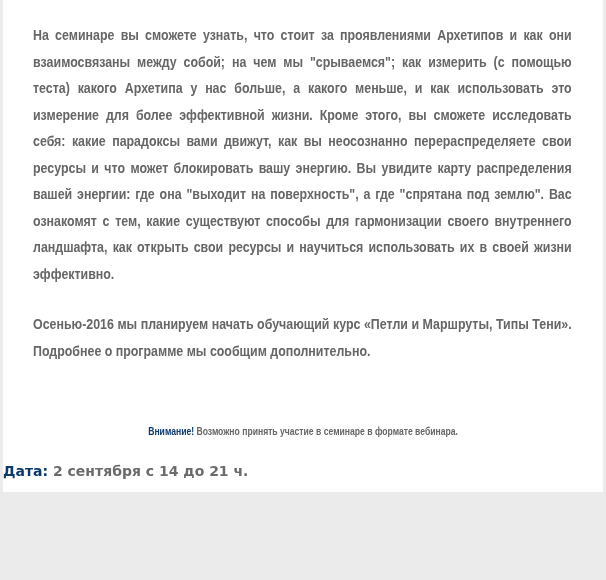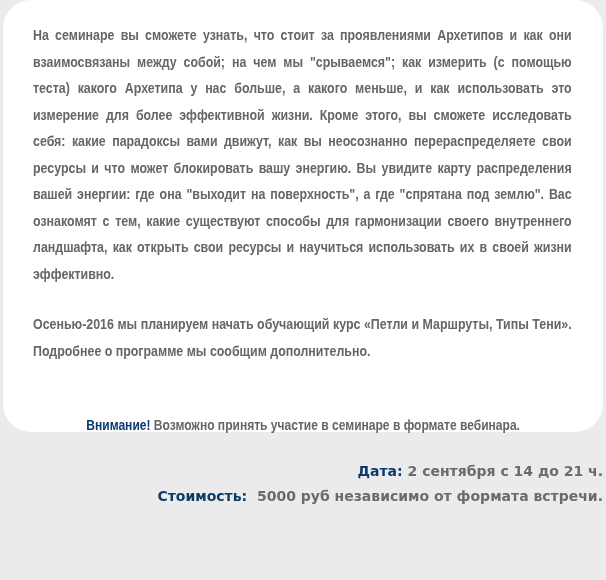--- a/index.html
+++ b/index.html
@@ -1,25 +1,25 @@
 <!DOCTYPE html>
 <html><head>
 <meta charset="utf-8">
 <style>
   html, body { margin:0; padding:0; }
   body { width:606px; height:580px; background:#ebebeb; overflow:hidden; position:relative; }
-  .page { position:absolute; left:3px; top:0; width:600px; height:432px; background:#ffffff;border-radius:28px; }
+  .page { position:absolute; left:3px; top:0; width:600px; height:492px; background:#ffffff; }
   .narrow-wrap { position:absolute; left:30px; width:630px; transform:scaleX(0.855); transform-origin:0 0; }
   .para { font-family:"Liberation Sans", sans-serif; font-weight:bold; font-size:14.5px; line-height:26.5px; color:#666666; text-align:justify; margin:0; }
   #p1 { top:22px; }
   #p2 { top:311px; }
-  .notice { position:absolute; left:0; width:600px; top:417px; text-align:center; font-family:"Liberation Sans", sans-serif; font-weight:bold; font-size:14px; color:#666666; }
+  .notice { position:absolute; left:0; width:600px; top:426px; text-align:center; font-family:"Liberation Sans", sans-serif; font-weight:bold; font-size:10px; color:#666666; }
   .notice-inner { display:inline-block; transform:scaleX(0.86); transform-origin:50% 0; white-space:nowrap; }
   .label { color:#0b3a6b; }
-  .details { position:absolute; left:0; width:600px; top:459px; text-align:right; font-family:"DejaVu Sans", sans-serif; font-weight:bold; font-size:14px; line-height:24.5px; color:#6b6b6b; }
+  .details { position:absolute; left:0; width:600px; top:459px; text-align:left; font-family:"DejaVu Sans", sans-serif; font-weight:bold; font-size:14px; line-height:24.5px; color:#6b6b6b; }
   .details p { margin:0; }
 </style>
 </head>
 <body>
 
 <div class="page">
   <div class="narrow-wrap" id="p1">
     <p class="para">На семинаре вы сможете узнать, что стоит за проявлениями Архетипов и как они взаимосвязаны между собой; на чем мы "срываемся"; как измерить (с помощью теста) какого Архетипа у нас больше, а какого меньше, и как использовать это измерение для более эффективной жизни. Кроме этого, вы сможете исследовать себя: какие парадоксы вами движут, как вы неосознанно перераспределяете свои ресурсы и что может блокировать вашу энергию. Вы увидите карту распределения вашей энергии: где она "выходит на поверхность", а где "спрятана под землю". Вас ознакомят с тем, какие существуют способы для гармонизации своего внутреннего ландшафта, как открыть свои ресурсы и научиться использовать их в своей жизни эффективно.</p>
   </div>
   <div class="narrow-wrap" id="p2">
@@ -27,15 +27,14 @@
   </div>
 
   <div class="notice">
     <span class="notice-inner">
       <span class="label">Внимание!</span><span> Возможно принять участие в семинаре в формате вебинара.</span>
     </span>
   </div>
 
   <div class="details">
     <p><span class="label">Дата:</span><span> 2 сентября с 14 до 21 ч.</span></p>
-    <p style="white-space:pre"><span class="label">Стоимость:</span><span>  5000 руб независимо от формата встречи.</span></p>
   </div>
 </div>
 
 </body></html>

